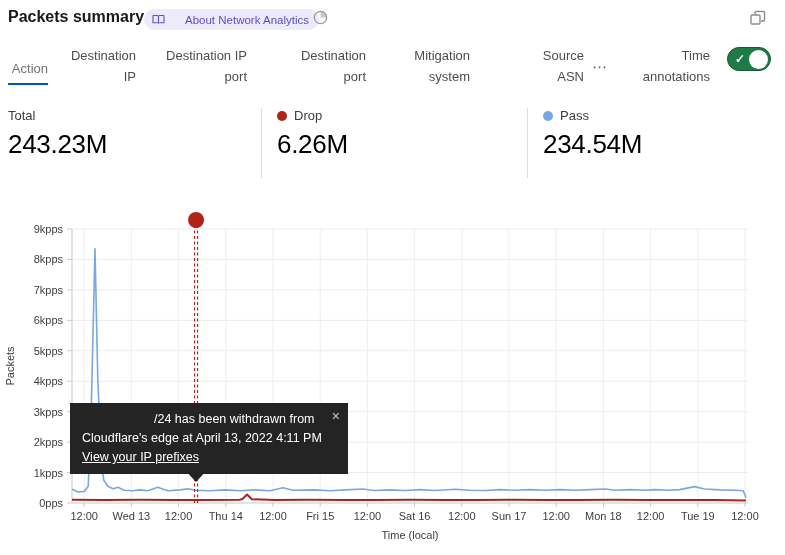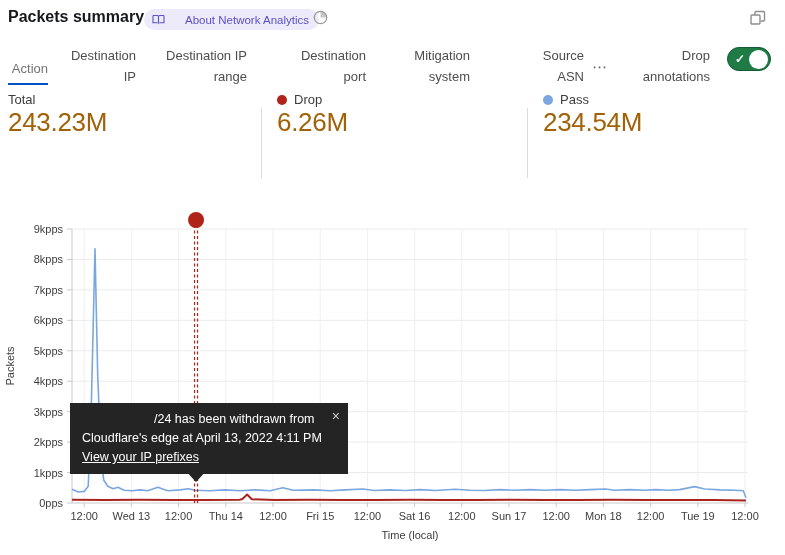--- a/index.html
+++ b/index.html
@@ -20,24 +20,24 @@
   .tab.single { top:59px; }
   .tab.active { color:#737373; }
   .tab.active::after { content:""; display:block; width:40px; height:2px; background:#0051c3; margin-top:3px; }
   .more-btn { position:absolute; left:592px; top:58px; font-size:15px; color:#5a5a5a; letter-spacing:1px; cursor:pointer; }
   .toggle { position:absolute; left:727px; top:47px; width:44px; height:24px; border-radius:12px;
             background:#1e7b45; border:1px solid #14593a; cursor:pointer; }
   .toggle .check { position:absolute; left:7px; top:4px; color:#fff; font-size:12px; font-weight:700; }
   .toggle .knob { position:absolute; right:2px; top:1.5px; width:19px; height:19px; border-radius:50%; background:#fff; }
 
   
-  .stat { position:absolute; top:92px; }
+  .stat { position:absolute; top:108px; }
   .stat .lbl-row { display:flex; align-items:center; gap:7px; font-size:13px; color:#3d3d3d; }
   .stat .dot { width:10px; height:10px; border-radius:50%; }
-  .stat .val { font-size:26px; color:#a16207; letter-spacing:-0.3px; }
+  .stat .val { margin-top:6px; font-size:26px; color:#000000; letter-spacing:-0.3px; }
   .stat-div { position:absolute; top:108px; width:1px; height:70px; background:#dcdcdc; }
 
   
   #chart { position:absolute; left:0; top:205px; }
 
   
   .tooltip { position:absolute; left:70px; top:403px; width:278px; background:#242424; color:#fff;
              font-size:12.5px; line-height:1.52; padding:7px 12px 7px 12px; z-index:5; }
   .tooltip .l1 { text-indent:72px; }
   .tooltip .link { display:inline-block; color:#fff; text-decoration:underline; cursor:pointer; }
@@ -64,26 +64,26 @@
     <path d="M8.5 8.5 L8.5 2.3 A6.2 6.2 0 0 1 14.7 8.5 Z" fill="#9a9a9a" opacity="0.55"></path>
   </svg>
 
   <svg class="hdr-icon copy-ic" width="20" height="20" viewBox="0 0 20 20">
     <rect x="3" y="7" width="9" height="9" fill="#fff" stroke="#8d8d8d" stroke-width="1.4" rx="1"></rect>
     <path d="M7 7 V4.5 a1 1 0 0 1 1 -1 h7.5 a1 1 0 0 1 1 1 v7.5 a1 1 0 0 1 -1 1 H13" fill="none" stroke="#8d8d8d" stroke-width="1.4"></path>
   </svg>
 
   <div class="tab single active" style="left:8px">Action</div>
   <div class="tab" style="left:64px;  width:72px">Destination IP</div>
-  <div class="tab" style="left:155px; width:92px">Destination IP range</div>
+  <div class="tab" style="left:155px; width:92px">Destination IP port</div>
   <div class="tab" style="left:288px; width:78px">Destination port</div>
   <div class="tab" style="left:398px; width:72px">Mitigation system</div>
   <div class="tab" style="left:532px; width:52px">Source ASN</div>
   <div class="more-btn">⋯</div>
-  <div class="tab" style="left:620px; width:90px">Drop annotations</div>
+  <div class="tab" style="left:620px; width:90px">Time annotations</div>
   <div class="toggle">
     <span class="check">✓</span>
     <span class="knob"></span>
   </div>
 
   <div class="stat" style="left:8px">
     <div class="lbl-row">
         <span>Total</span>
       </div>
     <div class="val">243.23M</div>

